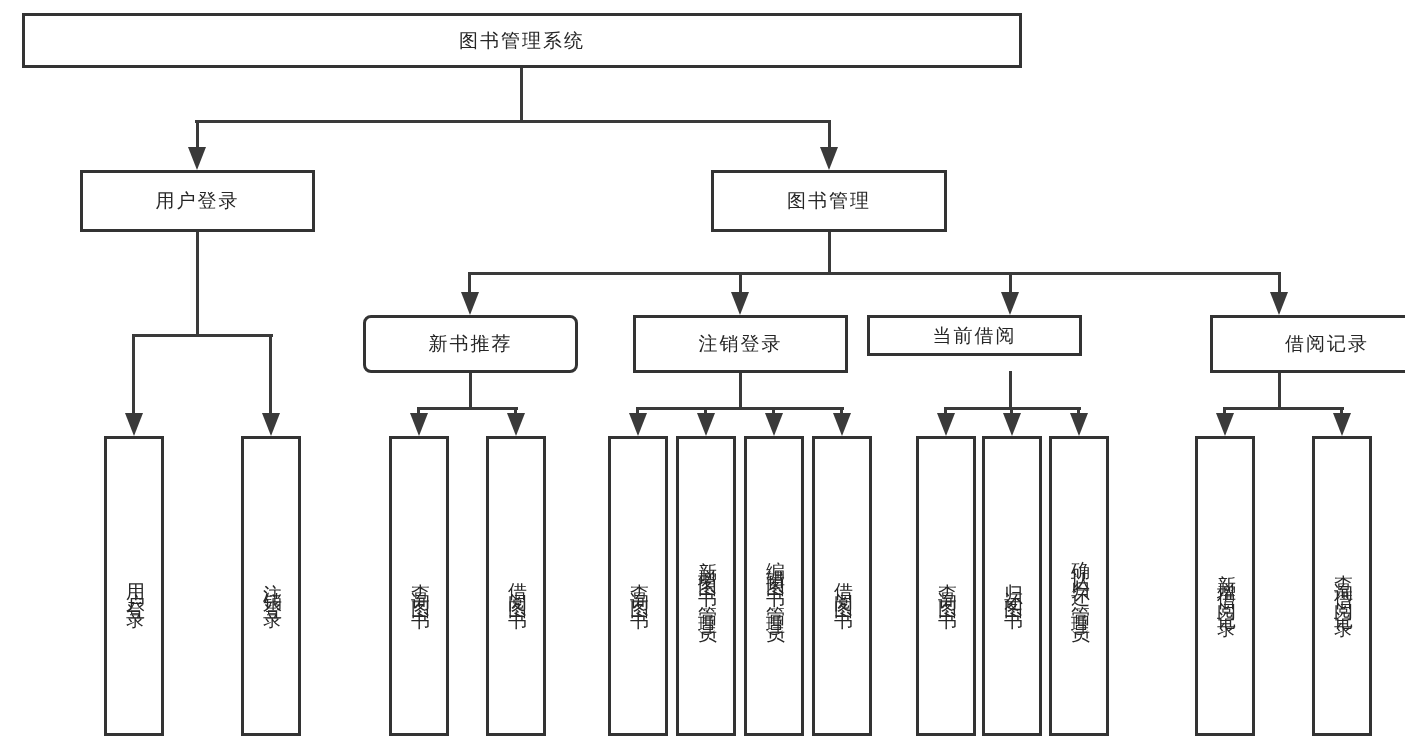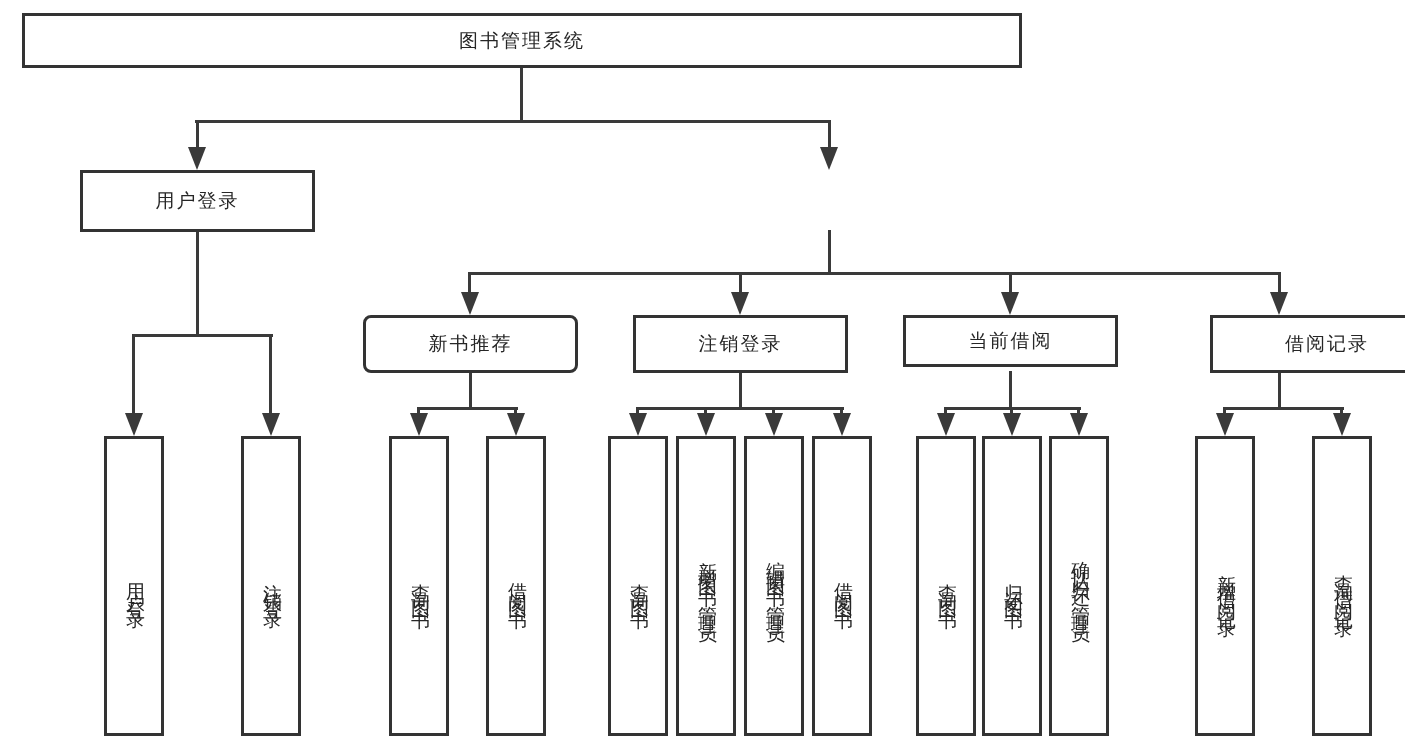--- a/index.html
+++ b/index.html
@@ -68,20 +68,23 @@
   <div class="vl" style="left:520px; top:66px; height:56px;"></div>
   <div class="hl" style="left:195px; top:120px; width:636px;"></div>
   <div class="vl" style="left:196px; top:120px; height:28px;"></div>
   <div class="ah" style="left:188px; top:147px;"></div>
   <div class="vl" style="left:828px; top:120px; height:28px;"></div>
   <div class="ah" style="left:820px; top:147px;"></div>
 
   <div class="box" style="left:80px; top:170px; width:235px; height:62px;">
     <span>用户登录</span>
   </div>
+  <div class="box" style="left:711px; top:170px; width:236px; height:62px;">
+    <span>图书管理</span>
+  </div>
 
   <div class="vl" style="left:196px; top:230px; height:107px;"></div>
   <div class="hl" style="left:132px; top:334px; width:141px;"></div>
   <div class="vl" style="left:132px; top:334px; height:82px;"></div>
   <div class="ah" style="left:125px; top:413px;"></div>
   <div class="vl" style="left:269px; top:334px; height:82px;"></div>
   <div class="ah" style="left:262px; top:413px;"></div>
 
   <div class="vl" style="left:828px; top:230px; height:45px;"></div>
   <div class="hl" style="left:468px; top:272px; width:813px;"></div>
@@ -93,21 +96,21 @@
   <div class="ah" style="left:1001px; top:292px;"></div>
   <div class="vl" style="left:1278px; top:272px; height:23px;"></div>
   <div class="ah" style="left:1270px; top:292px;"></div>
 
   <div class="box" style="left:363px; top:315px; width:215px; height:58px;border-radius:8px;">
     <span>新书推荐</span>
   </div>
   <div class="box" style="left:633px; top:315px; width:215px; height:58px;">
     <span>注销登录</span>
   </div>
-  <div class="box" style="left:903px; top:315px; width:215px; height:52px;">
+  <div class="box" style="left:867px; top:315px; width:215px; height:41px;">
     <span>当前借阅</span>
   </div>
   <div class="box" style="left:1172px; top:315px; width:234px; height:58px;margin-left:38px;">
     <span>借阅记录</span>
   </div>
 
   <div class="vl" style="left:469px; top:371px; height:39px;"></div>
   <div class="hl" style="left:417px; top:407px; width:101px;"></div>
   <div class="vl" style="left:417px; top:407px; height:10px;"></div>
   <div class="ah" style="left:410px; top:413px;"></div>

